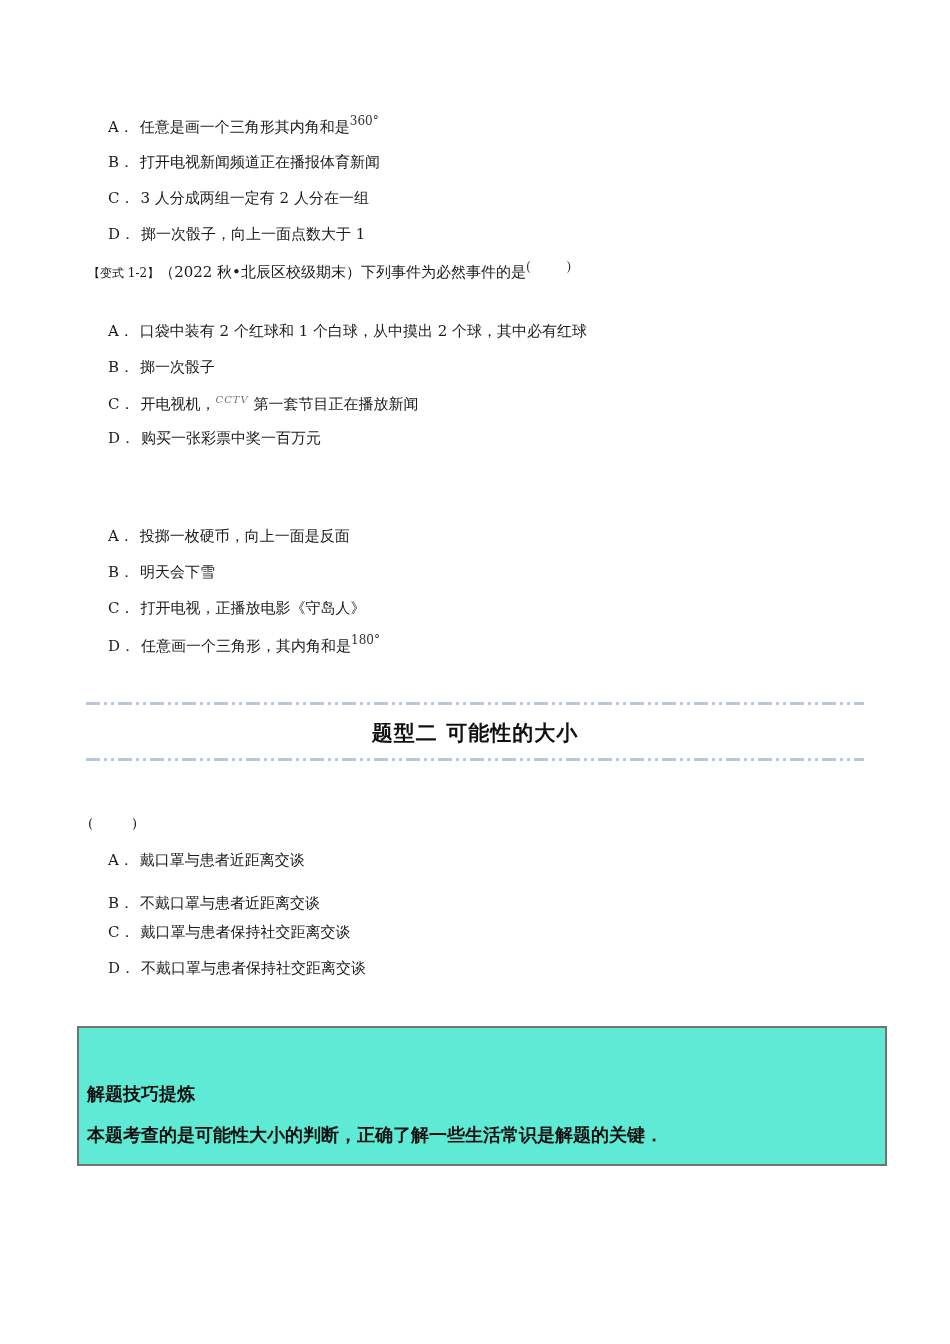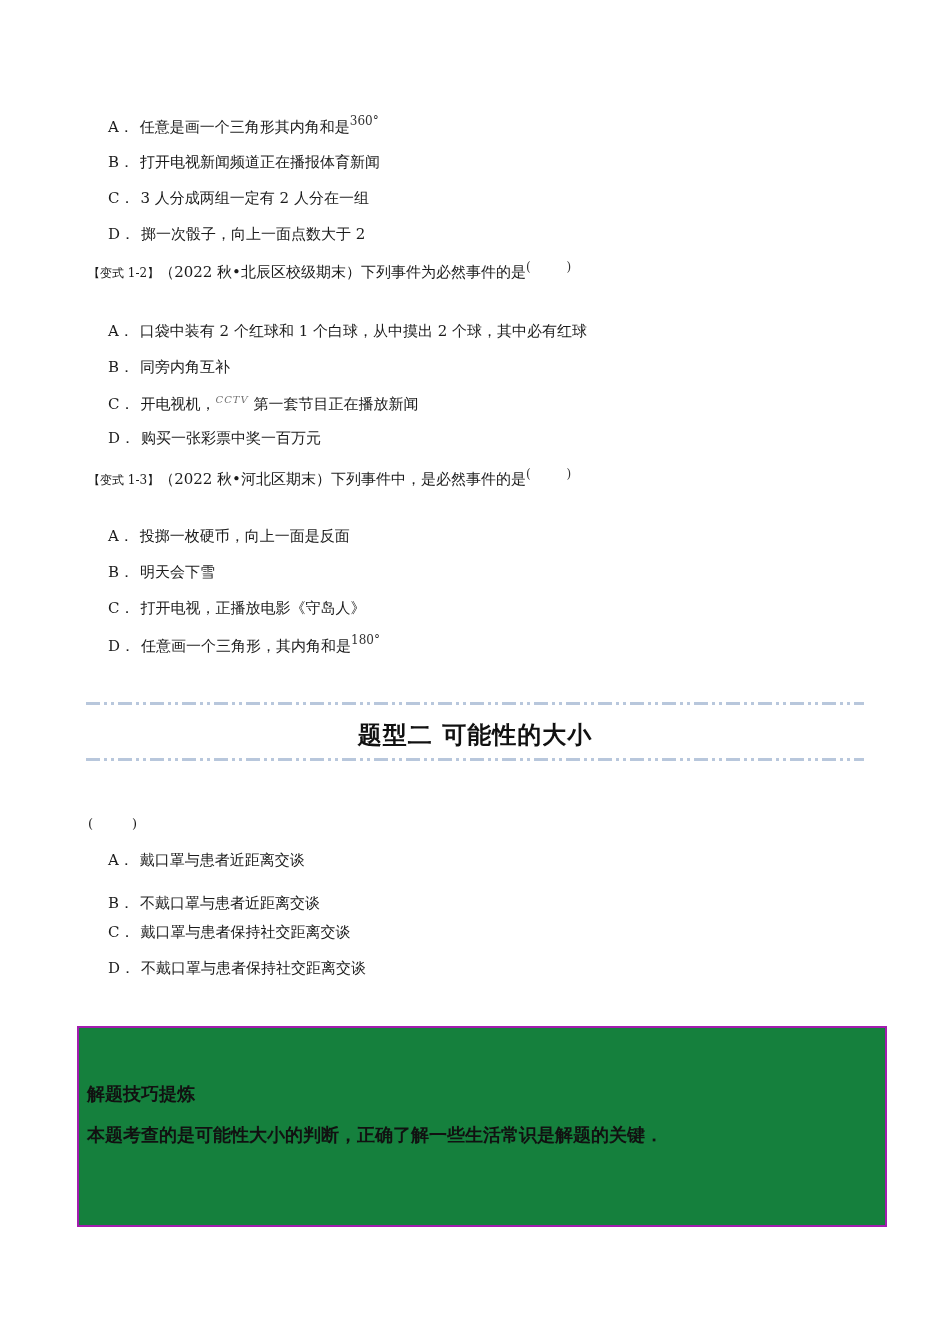--- a/index.html
+++ b/index.html
@@ -21,25 +21,25 @@
     .dash {
       position: absolute; left: 86px; width: 778px; height: 3px;
       background-image: repeating-linear-gradient(90deg,
         #b8c7dc 0 14px, transparent 14px 18px,
         #b8c7dc 18px 21px, transparent 21px 25px,
         #b8c7dc 25px 28px, transparent 28px 32px);
     }
     .section-title {
       position: absolute; left: 0; width: 950px; top: 719px; text-align: center;
       font-family: "DejaVu Sans", "Liberation Sans", sans-serif;
-      font-size: 24px; font-weight: bold; letter-spacing: 1px; color: #111;
+      font-size: 21px; font-weight: bold; letter-spacing: 1px; color: #111;
     }
     .tip-box {
-      position: absolute; left: 77px; top: 1026px; width: 810px; height: 201px;
-      background: #15803d; border: 2px solid #a21caf; box-sizing: border-box;
+      position: absolute; left: 77px; top: 1026px; width: 810px; height: 140px;
+      background: #5eead4; border: 2px solid #737373; box-sizing: border-box;
     }
     .tip-title, .tip-body {
       position: absolute; left: 8px;
       font-family: "DejaVu Sans", "Liberation Sans", sans-serif;
       font-weight: bold; font-size: 18px; color: #111; white-space: nowrap;
     }
     .tip-title { top: 54px; }
     .tip-body { top: 95px; }
   </style>
 </head>
@@ -50,42 +50,39 @@
   <div class="line opt" style="top:117px;">
     <span class="lbl">A．</span><span>任意是画一个三角形其内角和是</span><span class="sup">360°</span>
   </div>
   <div class="line opt" style="top:152px;">
     <span class="lbl">B．</span><span>打开电视新闻频道正在播报体育新闻</span>
   </div>
   <div class="line opt" style="top:188px;">
     <span class="lbl">C．</span><span>3 人分成两组一定有 2 人分在一组</span>
   </div>
   <div class="line opt" style="top:224px;">
-    <span class="lbl">D．</span><span>掷一次骰子，向上一面点数大于 2</span>
+    <span class="lbl">D．</span><span>掷一次骰子，向上一面点数大于 1</span>
   </div>
 
   <div class="line qhead" style="top:262px;">
     <span class="tag">【变式 1-2】</span><span>（2022 秋•北辰区校级期末）</span><span>下列事件为必然事件的是</span><span class="paren">(　　　)</span>
   </div>
   <div class="line opt" style="top:321px;">
     <span class="lbl">A．</span><span>口袋中装有 2 个红球和 1 个白球，从中摸出 2 个球，其中必有红球</span>
   </div>
   <div class="line opt" style="top:357px;">
-    <span class="lbl">B．</span><span>同旁内角互补</span>
+    <span class="lbl">B．</span><span>掷一次骰子</span>
   </div>
   <div class="line opt" style="top:394px;">
     <span class="lbl">C．</span><span>开电视机，</span><span class="math-italic">CCTV</span><span> 第一套节目正在播放新闻</span>
   </div>
   <div class="line opt" style="top:428px;">
     <span class="lbl">D．</span><span>购买一张彩票中奖一百万元</span>
   </div>
 
-  <div class="line qhead" style="top:469px;">
-    <span class="tag">【变式 1-3】</span><span>（2022 秋•河北区期末）</span><span>下列事件中，是必然事件的是</span><span class="paren">(　　　)</span>
-  </div>
   <div class="line opt" style="top:526px;">
     <span class="lbl">A．</span><span>投掷一枚硬币，向上一面是反面</span>
   </div>
   <div class="line opt" style="top:562px;">
     <span class="lbl">B．</span><span>明天会下雪</span>
   </div>
   <div class="line opt" style="top:598px;">
     <span class="lbl">C．</span><span>打开电视，正播放电影《守岛人》</span>
   </div>
   <div class="line opt" style="top:636px;">

